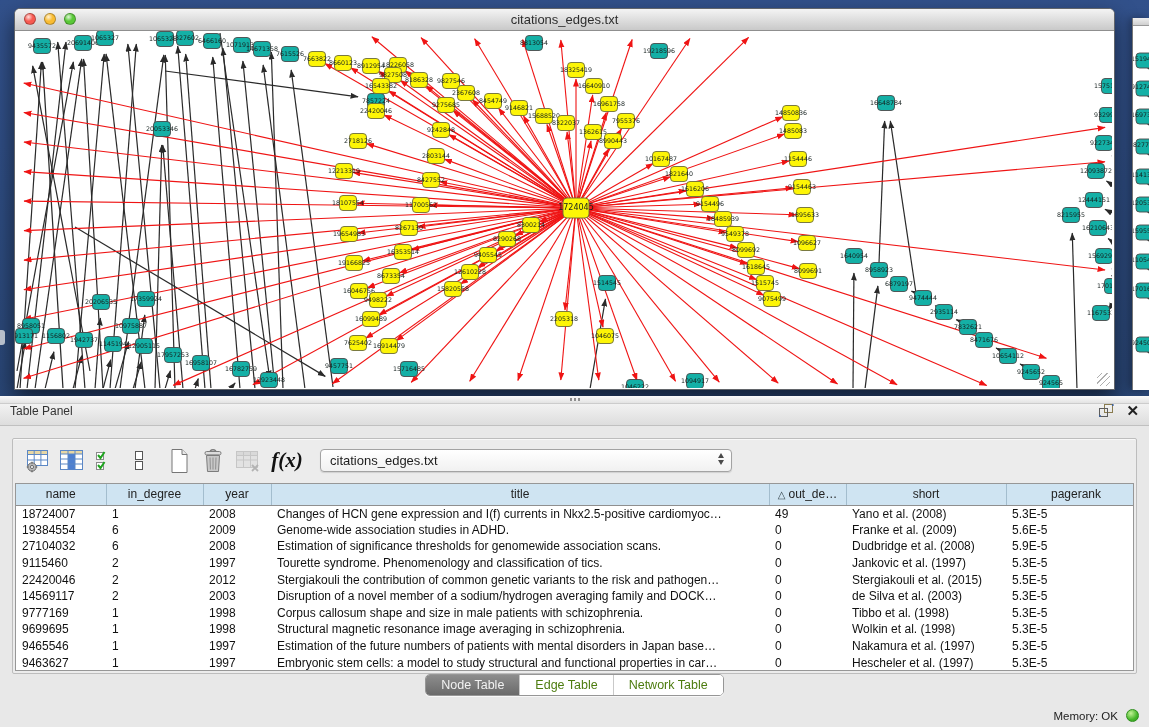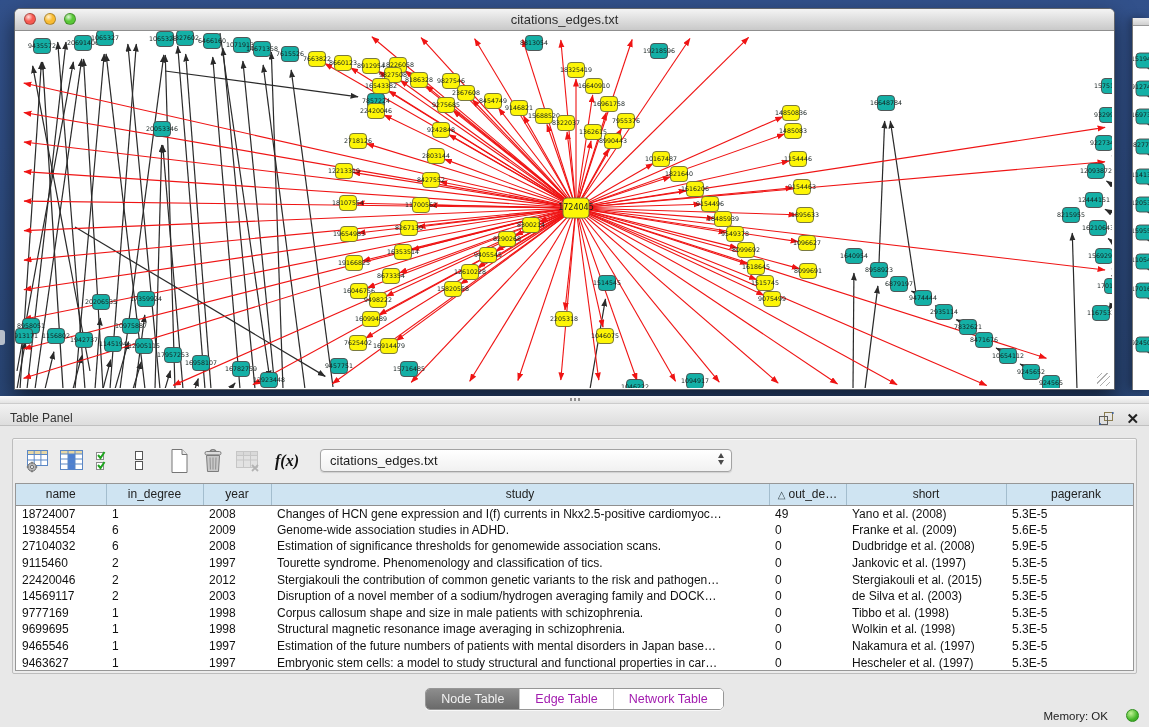--- a/index.html
+++ b/index.html
@@ -32,61 +32,61 @@
   
   .sliver{position:absolute;left:1132px;top:18px;width:17px;height:372px;background:#fff;
         border-left:1px solid #777;box-shadow:-3px 0 8px rgba(0,0,0,.35)}
   .sliver .cap{height:7px;background:linear-gradient(#efefef,#cfcfcf);border-bottom:1px solid #999}
   .sash{position:absolute;left:0;top:330px;width:5px;height:15px;background:#c7ccd4;border-radius:0 3px 3px 0;opacity:.9}
   
   .panel{position:absolute;left:0;top:396px;width:1149px;height:331px;background:#e8e8e8}
   .divider{height:7px;background:linear-gradient(#fbfbfb,#e3e3e3);border-bottom:1px solid #cccccc;position:relative}
   .dgrip{position:absolute;left:570px;top:2px;width:11px;height:3px;
         background:repeating-linear-gradient(90deg,#8f8f8f 0 2px,transparent 2px 4px)}
-  .phead{height:21px;display:flex;align-items:flex-end;padding:0 10px;
+  .phead{height:21px;display:flex;align-items:flex-start;padding:0 10px;
         background:linear-gradient(#f2f2f2,#dddddd);border-bottom:1px solid #c0c0c0}
   .phead .t{font-size:12px;color:#333;flex:1}
   .phead .hicons{display:flex;align-items:center;gap:12px}
   .floatico{width:15px;height:13px;display:inline-block}
   .closex{font-size:15px;font-weight:bold;color:#222;line-height:13px;cursor:default}
   .pbody{position:absolute;left:12px;right:12px;top:42px;height:234px;
         border:1px solid #bdbdbd;border-radius:2px;background:#ececec;box-shadow:inset 0 1px 0 #f8f8f8}
   .toolbar{height:43px;display:flex;align-items:center;padding:0 9px}
   .tbtn{width:30px;height:28px;display:flex;align-items:center;justify-content:center;margin-right:4px;
         background:transparent;border:none;padding:0}
   .tbtn.dis{opacity:.45}
-  .fxlab{font-family:"Liberation Serif",serif;font-style:italic;font-size:16px;color:#111;font-weight:bold}
+  .fxlab{font-family:"Liberation Serif",serif;font-style:italic;font-size:21px;color:#111;font-weight:bold}
   .combo{margin-left:14px;width:392px;height:21px;border:1px solid #a3a3a3;border-radius:4px;
         background:linear-gradient(#ffffff,#f1f1f1);display:flex;align-items:center;padding:0 9px;
         font-size:13px;color:#1d1d1d;position:relative;box-shadow:0 1px 1px rgba(0,0,0,.12)}
   .combo .arr{position:absolute;right:7px;top:3px;display:flex;flex-direction:column;gap:2px}
   .combo .arr i{width:0;height:0;border-left:3.5px solid transparent;border-right:3.5px solid transparent}
   .combo .arr i.up{border-bottom:5px solid #4a4a4a}
   .combo .arr i.dn{border-top:5px solid #4a4a4a}
   .twrap{position:absolute;left:2px;right:2px;top:44px;bottom:2px;background:#fff;
         border:1px solid #979797;display:flex;overflow:hidden}
   table.grid{border-collapse:collapse;table-layout:fixed;width:1108px;font-size:12px;color:#111}
   table.grid th{background:var(--header-blue);font-weight:normal;font-size:12px;color:#222;
         border-right:1px solid #a3bdce;border-bottom:1px solid #8f8f8f;height:21px;
         overflow:hidden;white-space:nowrap;text-align:center;padding:0 3px;box-sizing:border-box}
   table.grid td{height:16.6px;padding:0 2px 0 6px;white-space:nowrap;overflow:hidden;box-sizing:border-box}
   .c0{width:90px}.c1{width:97px}.c2{width:68px}.c3{width:498px}.c4{width:77px}.c5{width:160px}.c6{width:140px}
   td.c5{padding-left:14px}
   .sortg{color:#37474f;font-size:10px;margin-right:3px}
   .vscroll{width:15px;border-left:1px solid #c6c6c6;background:#fafafa;position:relative;flex:none;margin-left:auto}
   .thumb{position:absolute;left:2px;top:3px;width:10px;height:34px;border-radius:5px;
         background:linear-gradient(90deg,#d2d2d2,#a6a6a6);border:1px solid #9a9a9a;box-sizing:border-box}
-  .tabbar{position:absolute;left:0;right:0;top:292px;height:25px;display:flex;justify-content:center;align-items:flex-start}
+  .tabbar{position:absolute;left:0;right:0;top:278px;height:25px;display:flex;justify-content:center;align-items:flex-start}
   .seg{display:inline-flex;border:1px solid #969696;border-radius:5px;overflow:hidden;background:#fff;
         box-shadow:0 1px 0 rgba(255,255,255,.7)}
   .seg button{font-family:"Liberation Sans",sans-serif;font-size:12.5px;padding:3px 15px;border:none;
-        background:#fff;color:#a21caf;border-left:1px solid #c9c9c9}
+        background:#fff;color:#4d7c0f;border-left:1px solid #c9c9c9}
   .seg button:first-child{border-left:none}
   .seg button.sel{background:linear-gradient(var(--tab-selected),#6a6a6a);color:#f2f2f2}
-  .status{position:absolute;right:10px;bottom:5px;display:flex;align-items:center;gap:18px;
+  .status{position:absolute;right:10px;bottom:5px;display:flex;align-items:center;gap:8px;
         font-size:11.5px;color:#222}
   .dot{width:13px;height:13px;border-radius:50%;border:1px solid #2d8f1b;box-sizing:border-box;
         background:radial-gradient(circle at 35% 30%,#c3f296,var(--memory-green) 60%,#2f9c1d)}
   .ticon{display:block}
 </style>
 </head>
 <body>
 
 <div class="gwin">
   <div class="titlebar">
@@ -651,21 +651,21 @@
       </div>
     </div>
 
     <div class="twrap">
       <table class="grid">
         <thead>
             <tr id="thead-row">
               <th class="c0">name</th>
               <th class="c1">in_degree</th>
               <th class="c2">year</th>
-              <th class="c3">study</th>
+              <th class="c3">title</th>
               <th class="c4"><span class="sortg">△</span>out_de…</th>
               <th class="c5">short</th>
               <th class="c6">pagerank</th>
             </tr>
           </thead>
         <tbody id="tbody">
             <tr>
               <td class="c0">18724007</td>
               <td class="c1">1</td>
               <td class="c2">2008</td>

